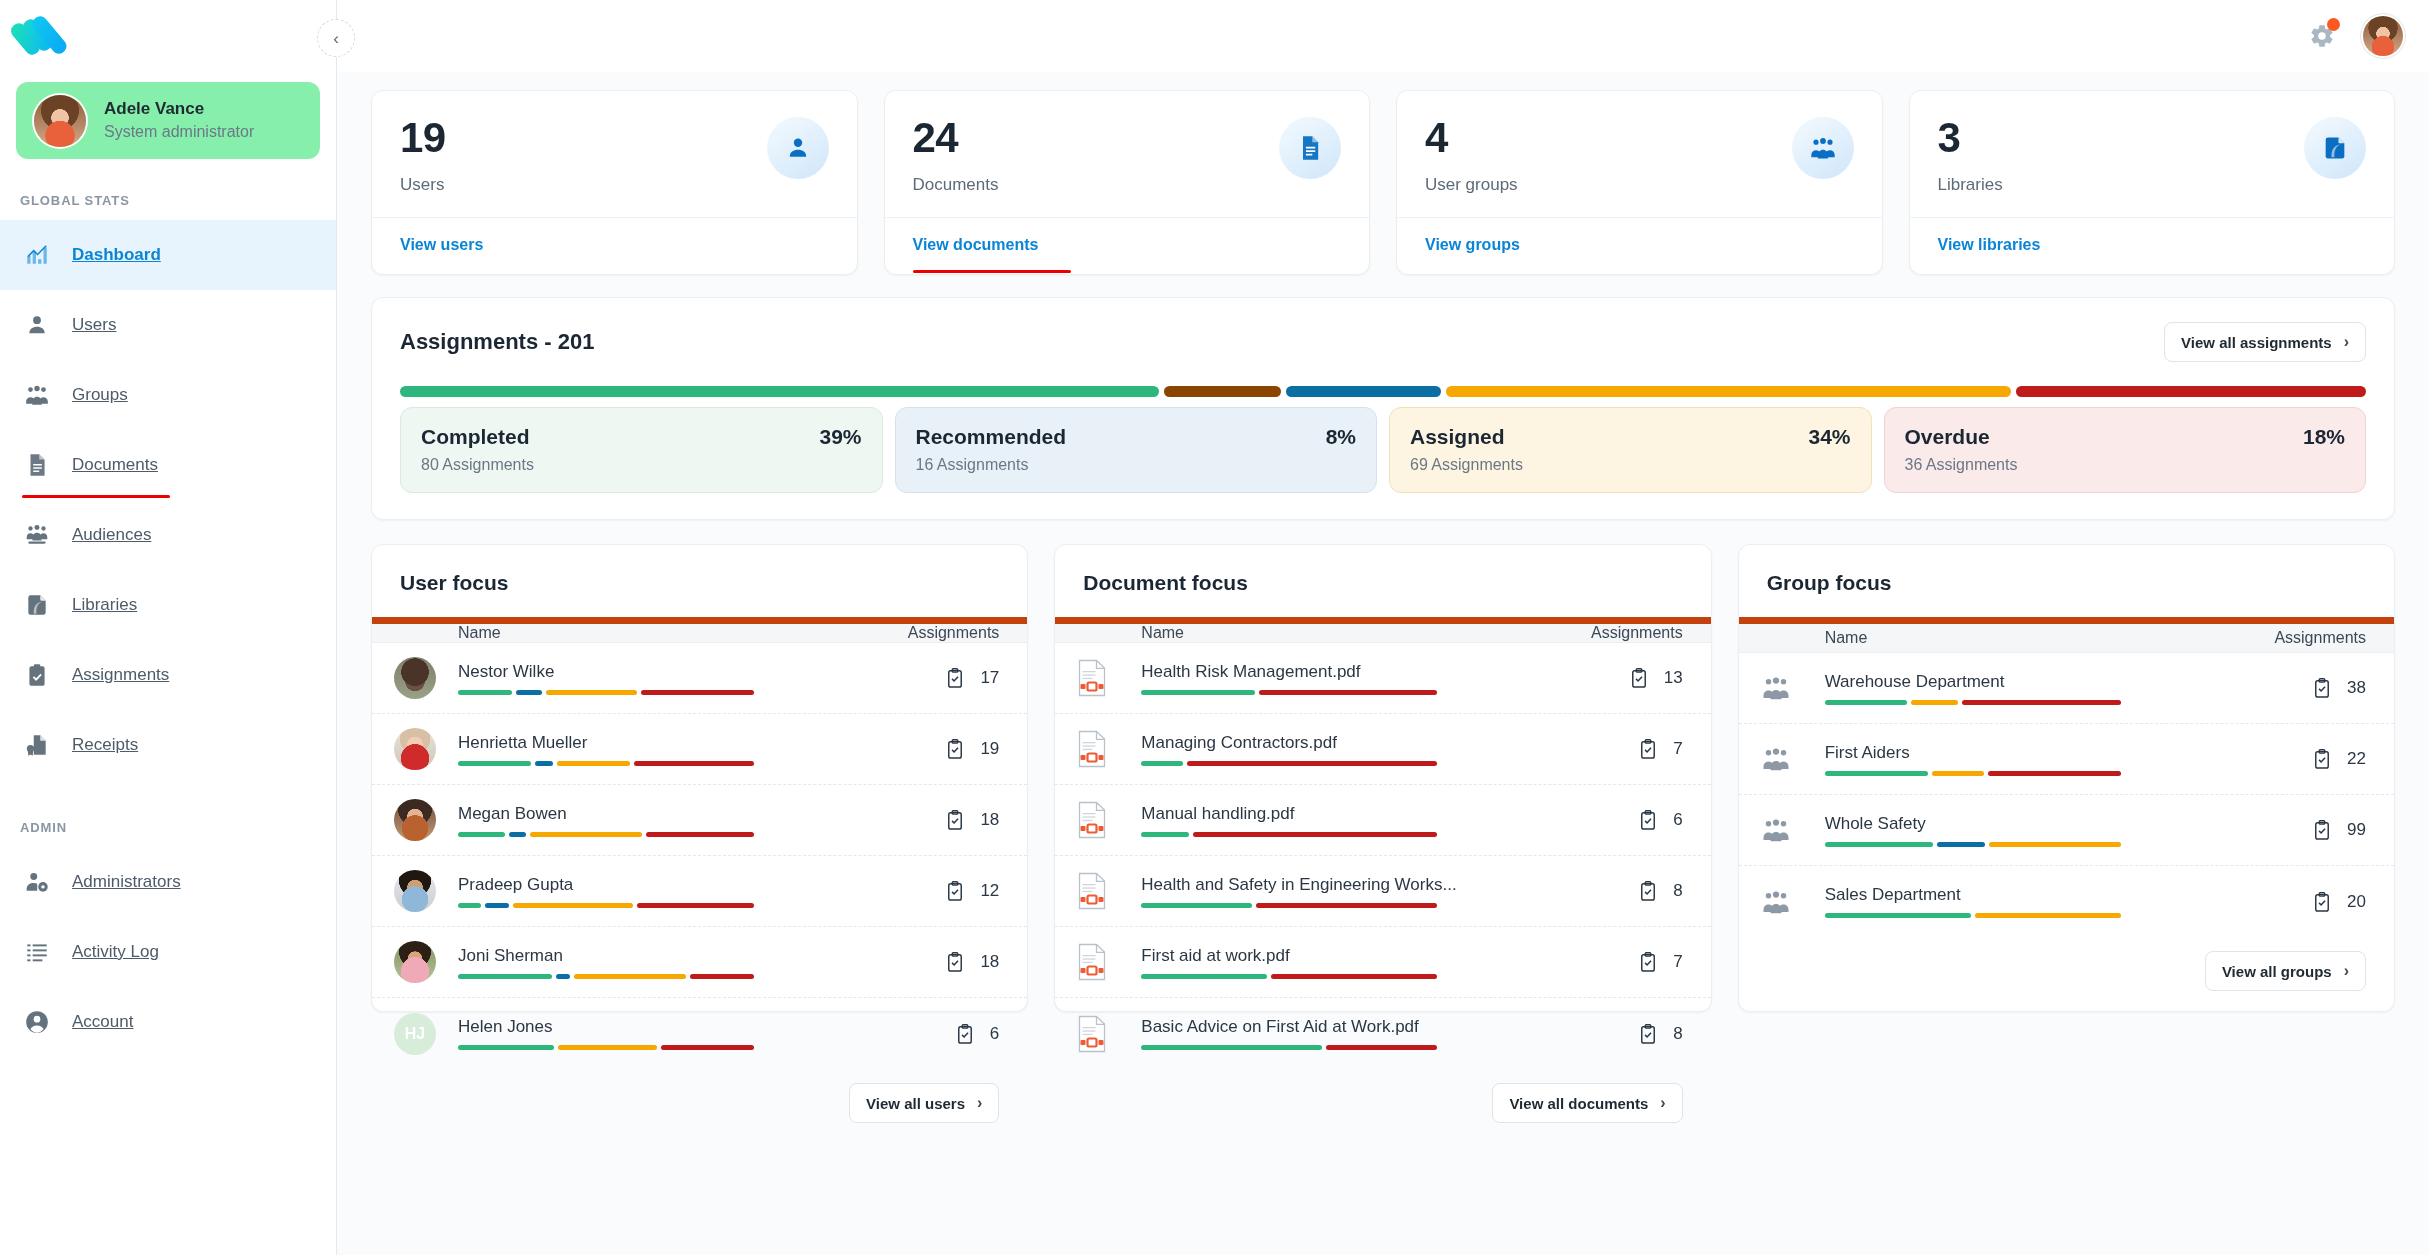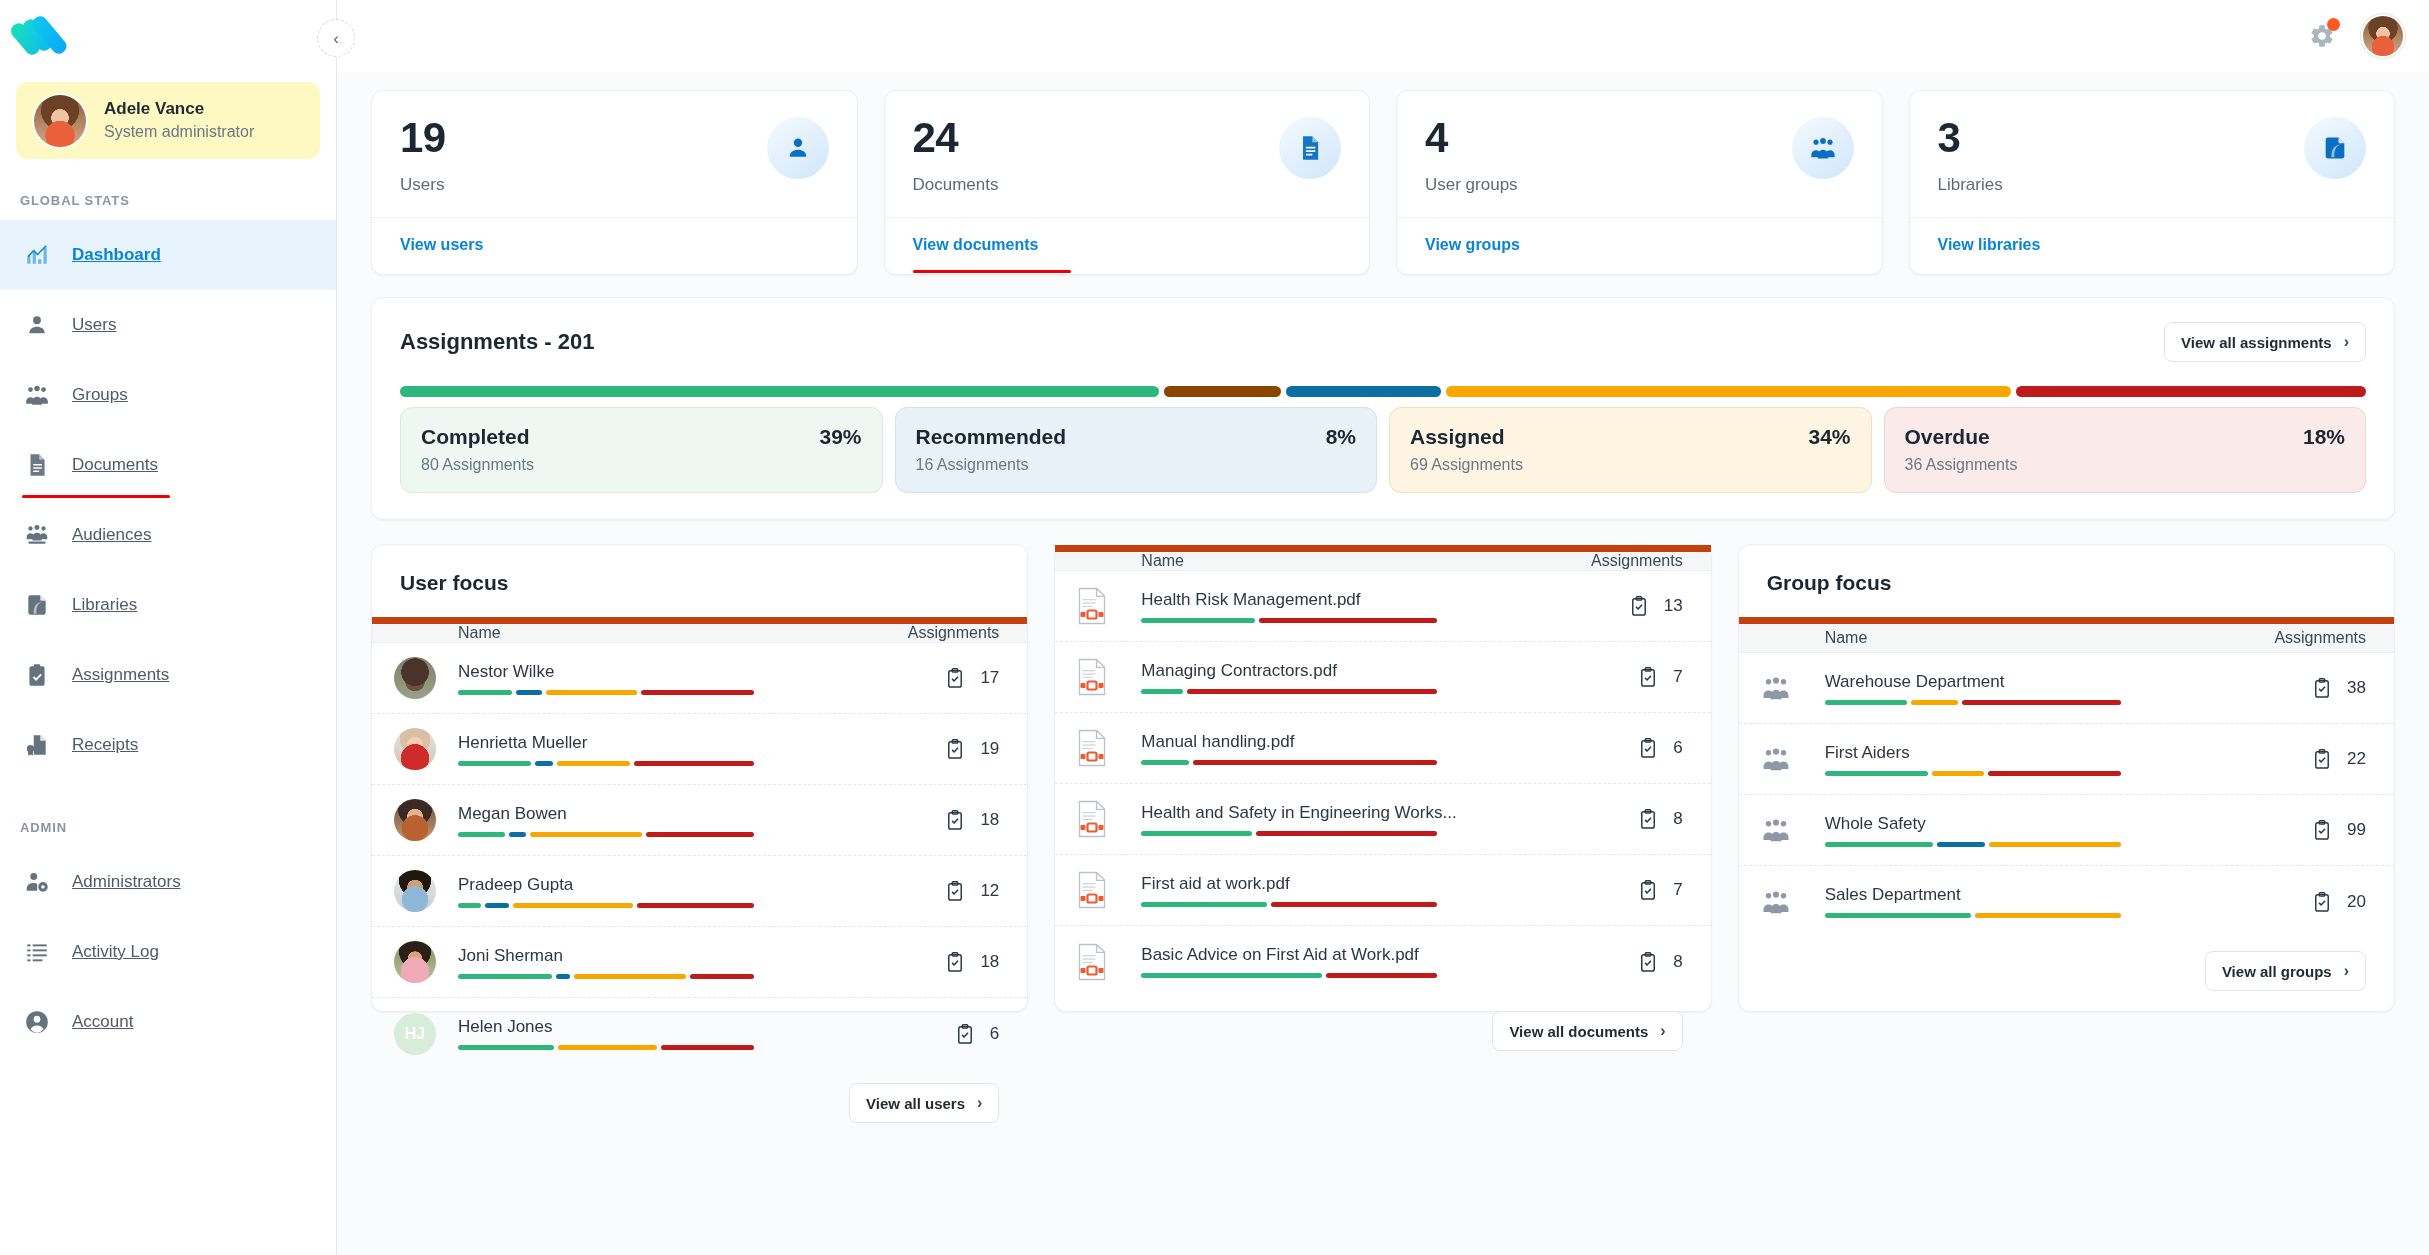--- a/index.html
+++ b/index.html
@@ -32,21 +32,21 @@
     position: absolute; right: -19px; top: 19px;
     width: 38px; height: 38px; border-radius: 50%;
     background: #ffffff; border: 1px dashed #d6dade;
     display: flex; align-items: center; justify-content: center;
     cursor: pointer; z-index: 5;
     color: #5a6a7a; font-size: 17px; line-height: 1;
   }
 
   .profile-card {
     margin: 10px 16px 0 16px;
-    background: #fef9c3;
+    background: #86efac;
     border-radius: 12px;
     height: 77px;
     display: flex; align-items: center; gap: 18px;
     padding: 0 18px;
     cursor: pointer;
   }
   .avatar-img {
     width: 52px; height: 52px; border-radius: 50%;
     flex: 0 0 52px; position: relative; overflow: hidden;
     background: #c9a089;
@@ -626,20 +626,21 @@
               </div>
             </div>
             <div class="focus-foot">
               <button class="ghost-btn">
                 <span>View all users</span>
                 <span class="chev">›</span>
               </button>
             </div>
           </div>
           <div class="focus-panel">
+            <div class="focus-title">Document focus</div>
             <div class="focus-thead">
               <div class="th-name">Name</div>
               <div class="th-assign">Assignments</div>
             </div>
             <div class="focus-body">
               <div class="frow">
                 <div class="frow-ico">
                   <span style="display: flex;">
                     <svg width="30" height="38" viewBox="0 0 30 38">
                       <path fill="#ffffff" stroke="#b9c2ca" stroke-width="1.3" d="M2.5 1.5h17L27.5 9v27.5h-25z"></path>

